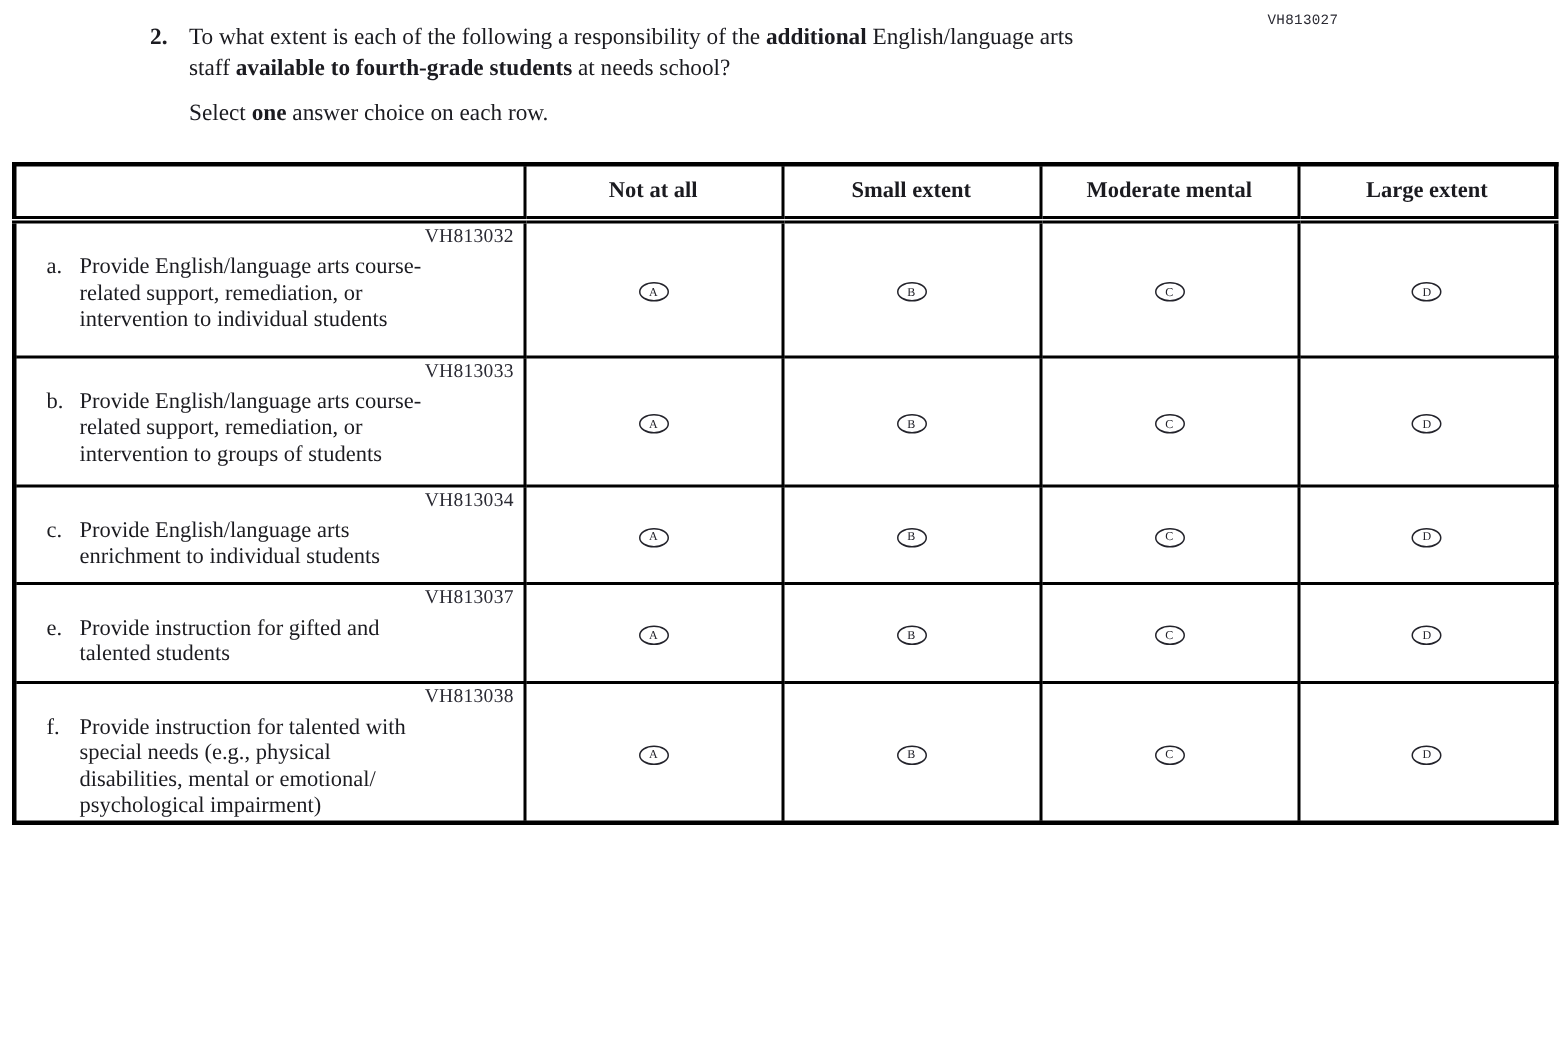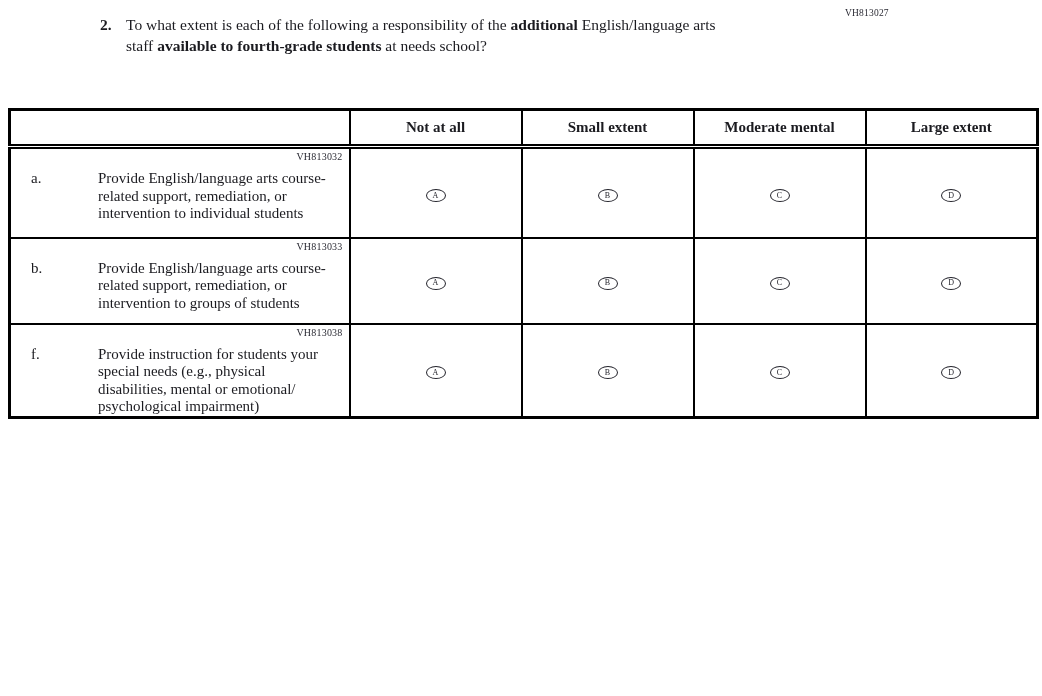--- a/index.html
+++ b/index.html
@@ -3,21 +3,21 @@
 <meta charset="utf-8">
 <style>
   html,body { margin:0; padding:0; background:#ffffff; }
   .page {
     position:relative; width:1042px; height:696px; background:#ffffff;
     font-family:"Liberation Serif","DejaVu Serif",serif; color:#1b1b20;
     overflow:hidden;
   }
   .form-code {
     position:absolute; left:845px; top:8px;
-    font-size:9.5px; letter-spacing:.2px; color:#2a2a33;
+    font-size:9.5px; letter-spacing:.2px; color:#2a2a33;font-family:Liberation Mono, monospace;
   }
   .question { position:absolute; left:100px; top:14px; width:625px; }
   .q-head { display:flex; font-size:15.5px; line-height:21px; }
   .q-number { font-weight:bold; width:26px; flex:none; }
   .q-text b { font-weight:bold; }
   .instruction { margin-top:9px; font-size:15.5px; }
   .instruction b { font-weight:bold; }
 
   .matrix {
     position:absolute; left:8px; top:108px;
@@ -25,49 +25,50 @@
     border:3px solid #000;
   }
   .matrix th, .matrix td { border:2px solid #000; padding:0; }
   .matrix .header-row th {
     border-bottom:5px double #000;
     font-size:15px; font-weight:bold; text-align:center;
     height:33px; vertical-align:middle;margin-left:12px;
   }
   .label-cell { vertical-align:top; }
   .var-code {
-    text-align:right; font-size:10px; line-height:11px;
+    text-align:right; font-size:13px; line-height:11px;
     padding:2px 6px 0 0; color:#2a2a33; letter-spacing:.2px;
   }
   .item {
     display:flex; margin:8px 4px 0 20px;
     font-size:15px; line-height:17.5px;
   }
   .item-letter { width:22px; flex:none; }
-  .item-text { white-space:pre-line;margin-left:45px; }
+  .item-text { white-space:pre-line; }
   .bubble-cell { text-align:center; vertical-align:middle; }
   .bubble {
     display:inline-flex; align-items:center; justify-content:center;
     width:20px; height:13px; box-sizing:border-box;
     border:1.5px solid #23232b; border-radius:50%;
     font-size:8px; line-height:1; color:#23232b;
     cursor:pointer; background:#fff;
   }
 </style>
 </head>
 <body>
 
 <div class="page">
 
   <div class="form-code">VH813027</div>
 
   <div class="question">
     <div class="q-head">
       <span class="q-number">2.</span>
       <div class="q-text"><span>To what extent is each of the following a responsibility of the </span><b>additional</b><span> English/language arts staff </span><b>available to fourth-grade students</b><span> at needs school?</span>
+        <div class="instruction"><span>Select </span><b>one</b><span> answer choice on each row.</span></div>
       </div>
     </div>
   </div>
 
   <table class="matrix">
     <colgroup>
       <col style="width:340px">
         <col style="width:172px">
         <col style="width:172px">
         <col style="width:172px">
@@ -107,29 +108,57 @@
 related support, remediation, or
 intervention to groups of students</span>
             </div>
       </td>
       <td class="bubble-cell"><span class="bubble">A</span></td>
       <td class="bubble-cell"><span class="bubble">B</span></td>
       <td class="bubble-cell"><span class="bubble">C</span></td>
       <td class="bubble-cell"><span class="bubble">D</span></td>
     </tr>
 
+    <tr style="height:65px">
+      <td class="label-cell">
+        <div class="var-code">VH813034</div>
+        <div class="item">
+              <span class="item-letter">c.</span>
+              <span class="item-text">Provide English/language arts
+enrichment to individual students</span>
+            </div>
+      </td>
+      <td class="bubble-cell"><span class="bubble">A</span></td>
+      <td class="bubble-cell"><span class="bubble">B</span></td>
+      <td class="bubble-cell"><span class="bubble">C</span></td>
+      <td class="bubble-cell"><span class="bubble">D</span></td>
+    </tr>
 
 
+    <tr style="height:66px">
+      <td class="label-cell">
+        <div class="var-code">VH813037</div>
+        <div class="item">
+              <span class="item-letter">e.</span>
+              <span class="item-text">Provide instruction for gifted and
+talented students</span>
+            </div>
+      </td>
+      <td class="bubble-cell"><span class="bubble">A</span></td>
+      <td class="bubble-cell"><span class="bubble">B</span></td>
+      <td class="bubble-cell"><span class="bubble">C</span></td>
+      <td class="bubble-cell"><span class="bubble">D</span></td>
+    </tr>
 
     <tr style="height:78px">
       <td class="label-cell">
         <div class="var-code">VH813038</div>
         <div class="item">
               <span class="item-letter">f.</span>
-              <span class="item-text">Provide instruction for students your
+              <span class="item-text">Provide instruction for talented with
 special needs (e.g., physical
 disabilities, mental or emotional/
 psychological impairment)</span>
             </div>
       </td>
       <td class="bubble-cell"><span class="bubble">A</span></td>
       <td class="bubble-cell"><span class="bubble">B</span></td>
       <td class="bubble-cell"><span class="bubble">C</span></td>
       <td class="bubble-cell"><span class="bubble">D</span></td>
     </tr>

